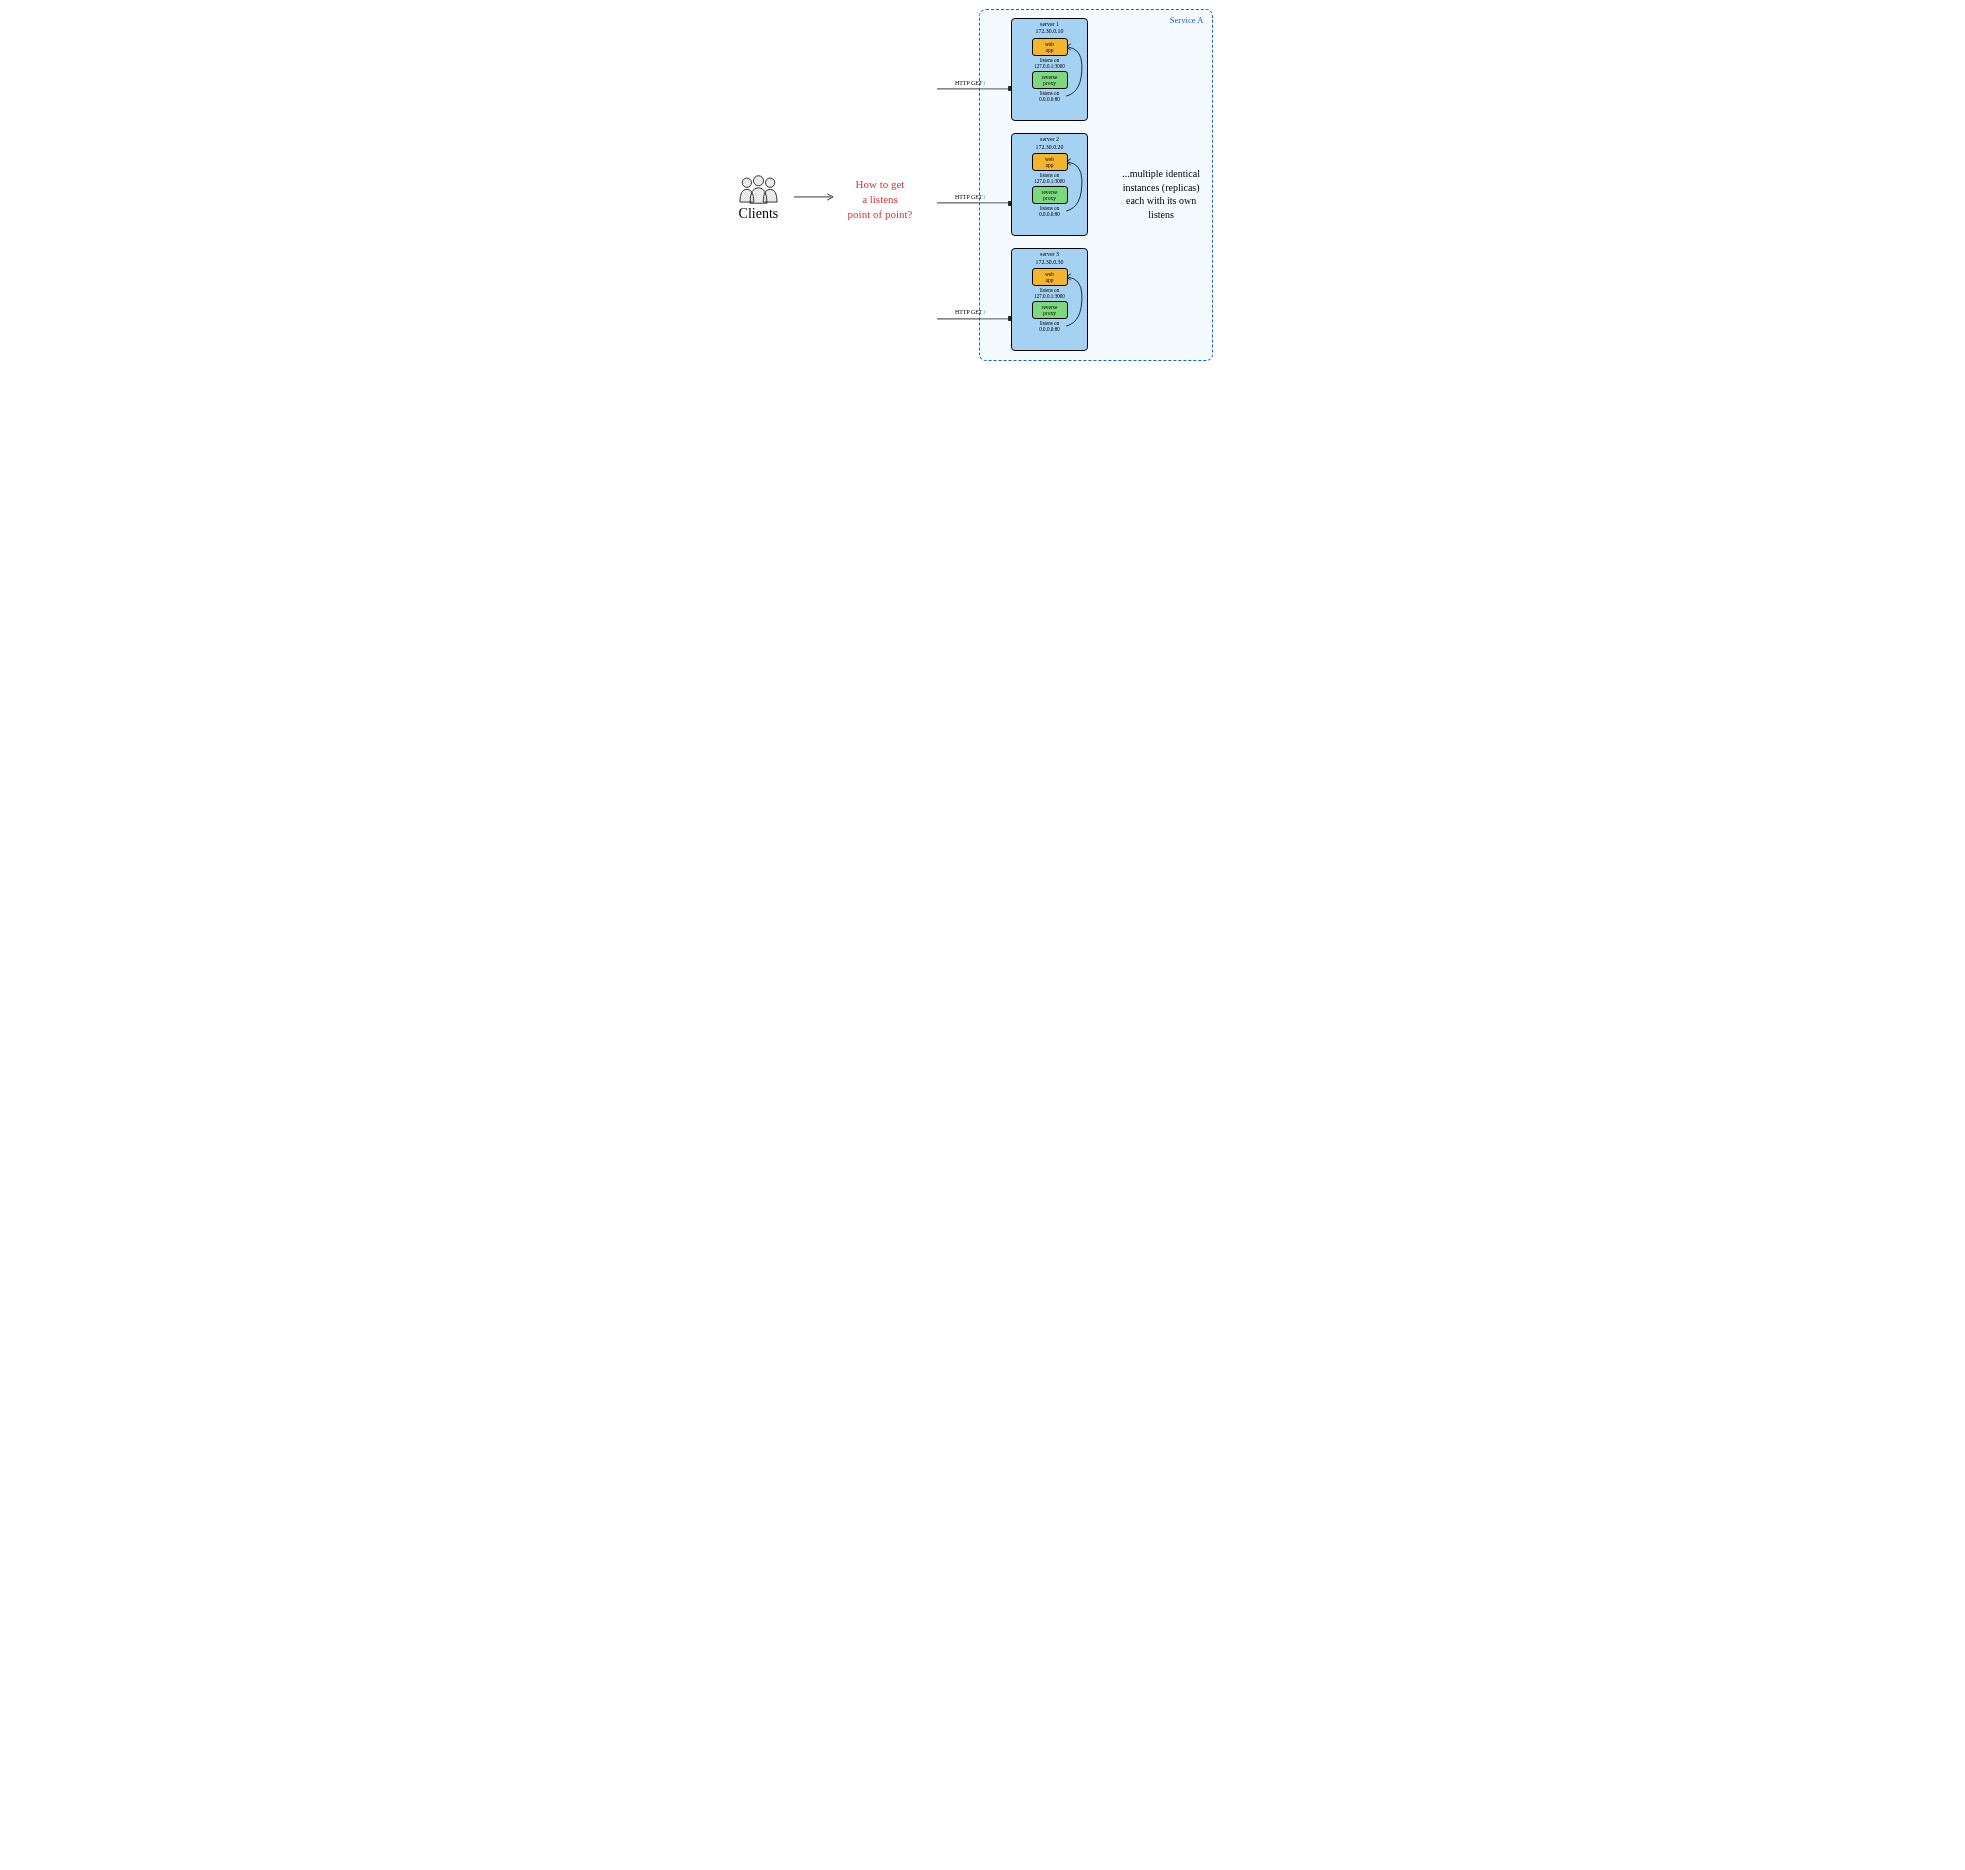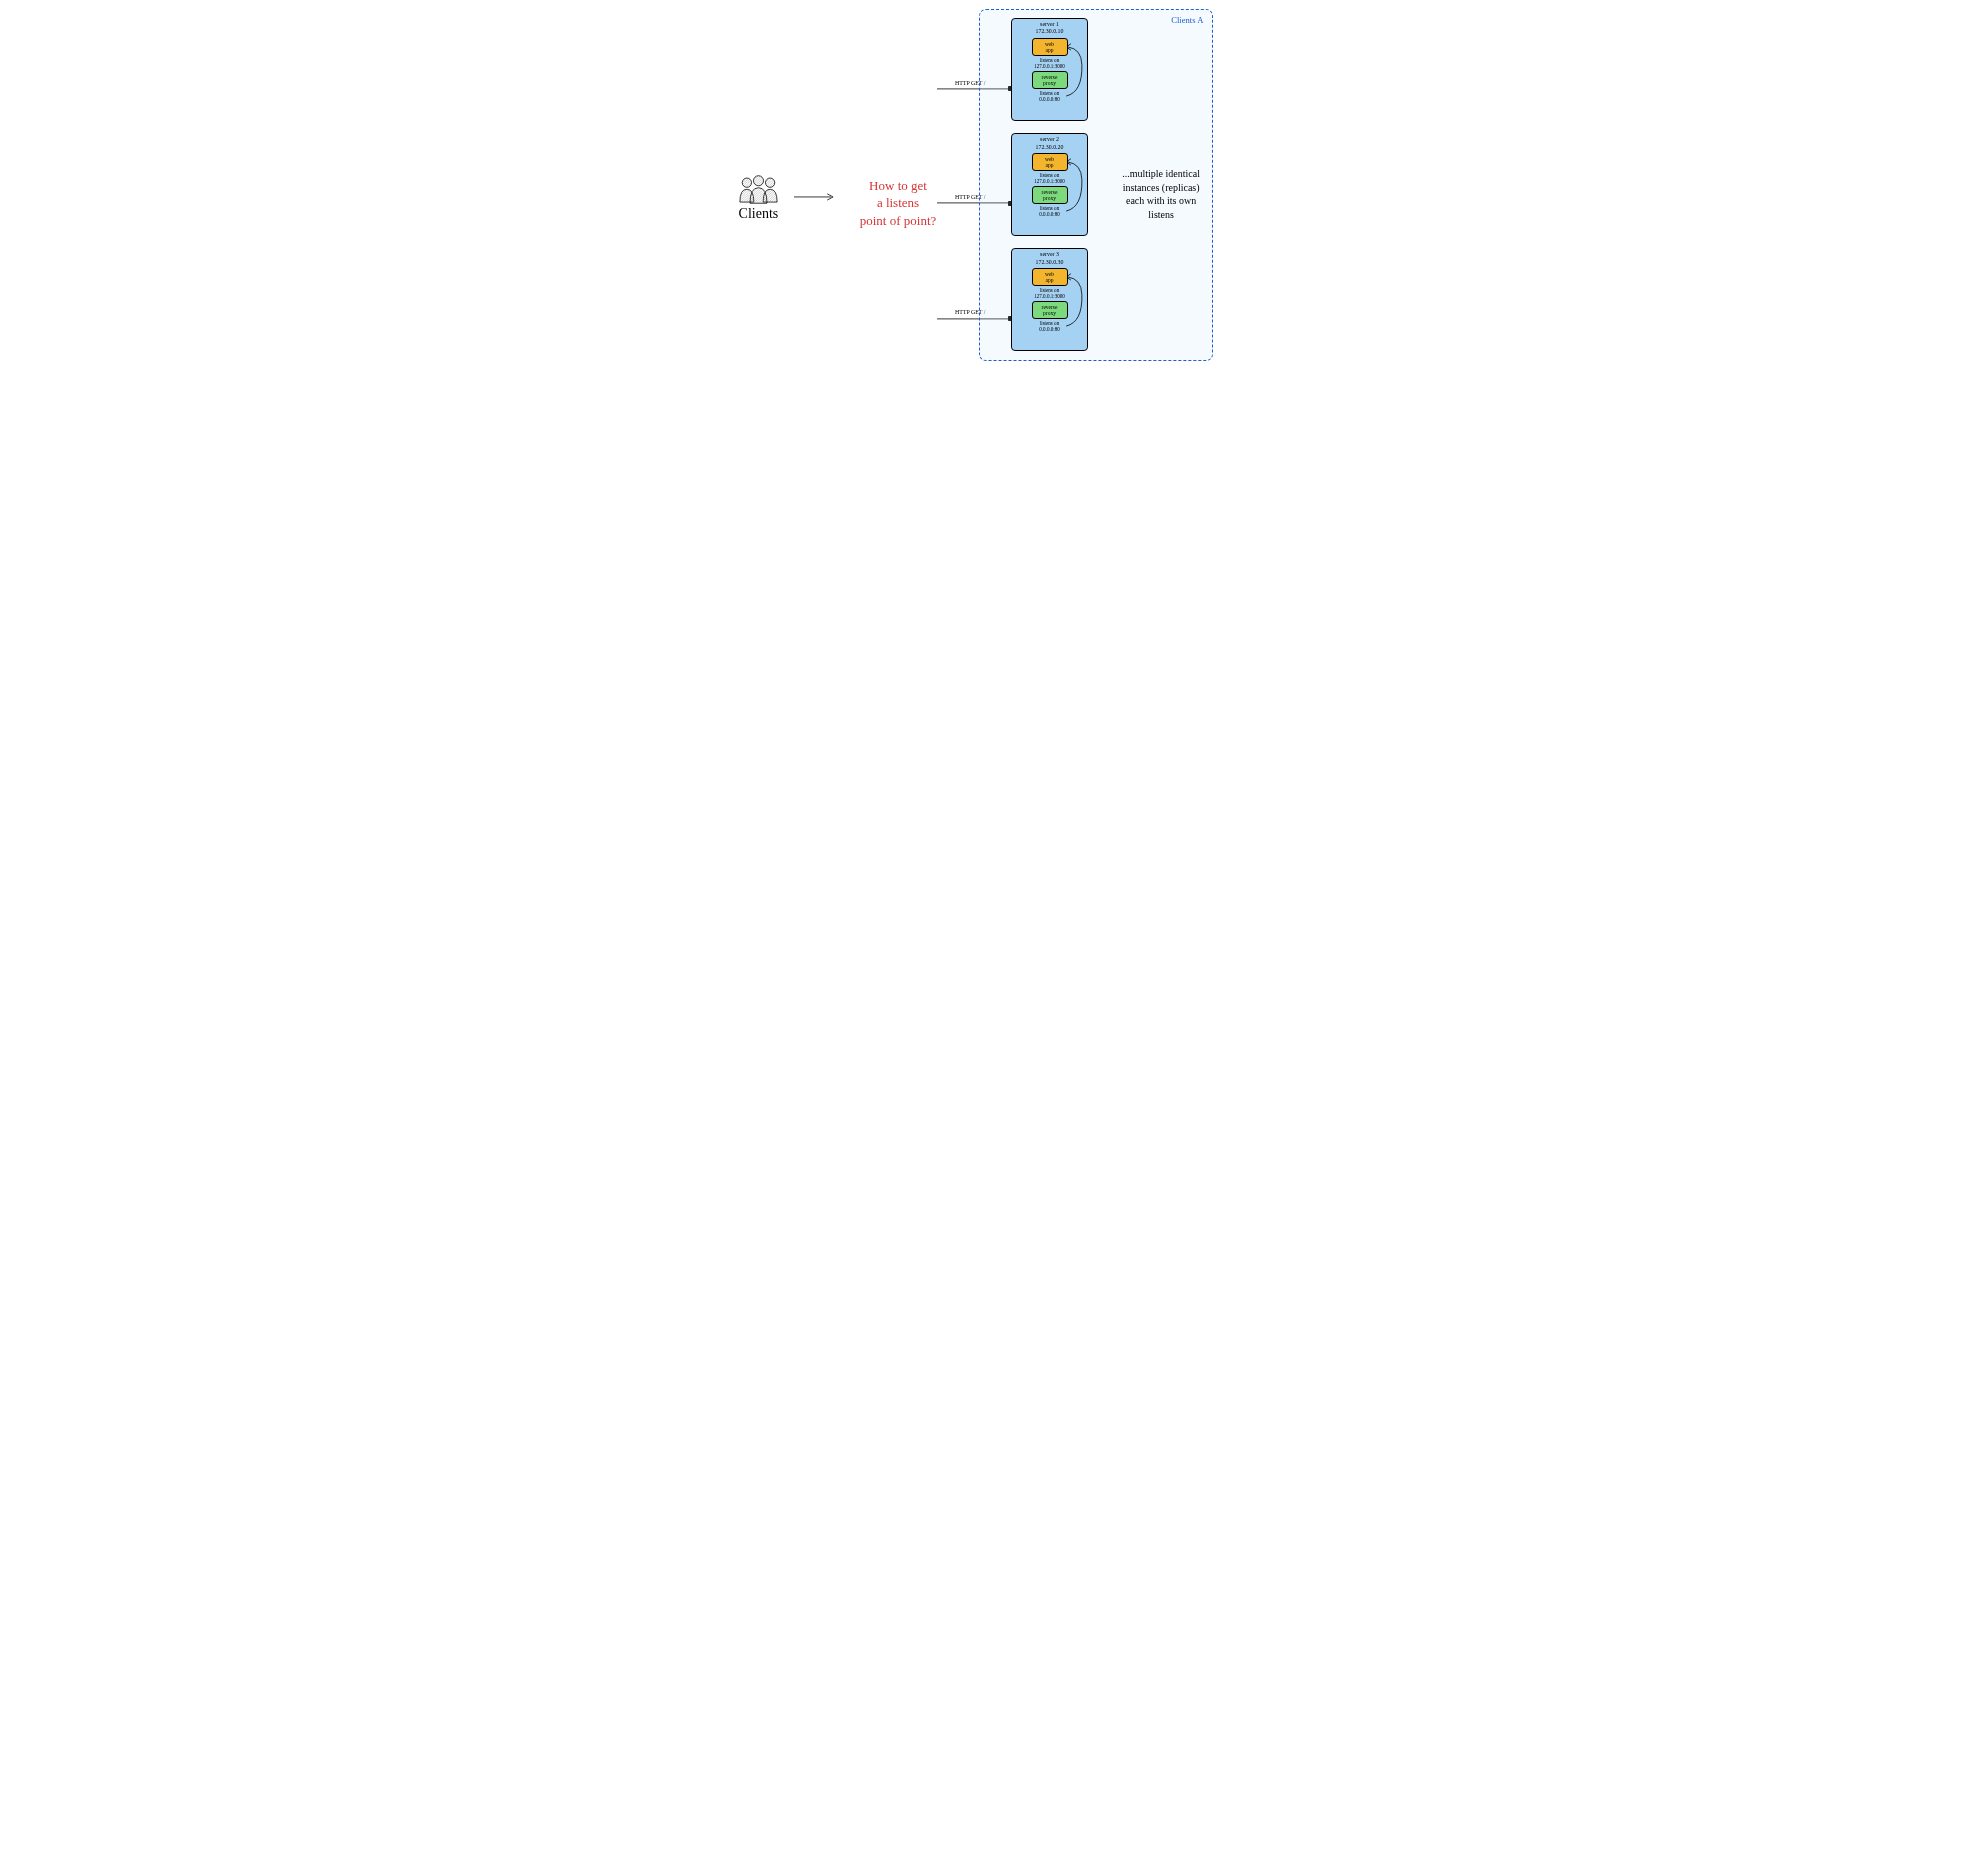--- a/index.html
+++ b/index.html
@@ -20,24 +20,24 @@
     top: 165px;
     text-align: center;
   }
   .clients-label {
     font-size: 14px;
     color: #000;
     margin-top: 1.6px;
   }
   .question {
     position: absolute;
-    left: 128px;
+    left: 110px;
     top: 169px;
     color: #d63636;
-    font-size: 13px;
+    font-size: 11px;
     text-align: center;
     line-height: 1.35;
     width: 86px;
   }
   .arrow-right {
     position: absolute;
     left: 67px;
     top: 185px;
   }
   .service-box {
@@ -167,21 +167,21 @@
   <svg style="position:absolute; left:210px; top:305px;" width="94" height="11.8" viewBox="0 0 240 30">
     <line x1="0" y1="15" x2="220" y2="15" stroke="#000" stroke-width="2"></line>
     <polyline points="210,7 225,15 210,23" fill="none" stroke="#000" stroke-width="2"></polyline>
   </svg>
 
   <div class="port-dot" style="left:281px; top:78px;"></div>
   <div class="port-dot" style="left:281px; top:193px;"></div>
   <div class="port-dot" style="left:281px; top:308px;"></div>
 
   <div class="service-box">
-    <div class="service-title">Clients A</div>
+    <div class="service-title">Service A</div>
     <div class="service-note">
       <div>...multiple identical</div>
       <div>instances (replicas)</div>
       <div>each with its own</div>
       <div>listens</div>
     </div>
 
     <div class="server-card server-1">
       <div class="server-head">
         <div>server 1</div>

